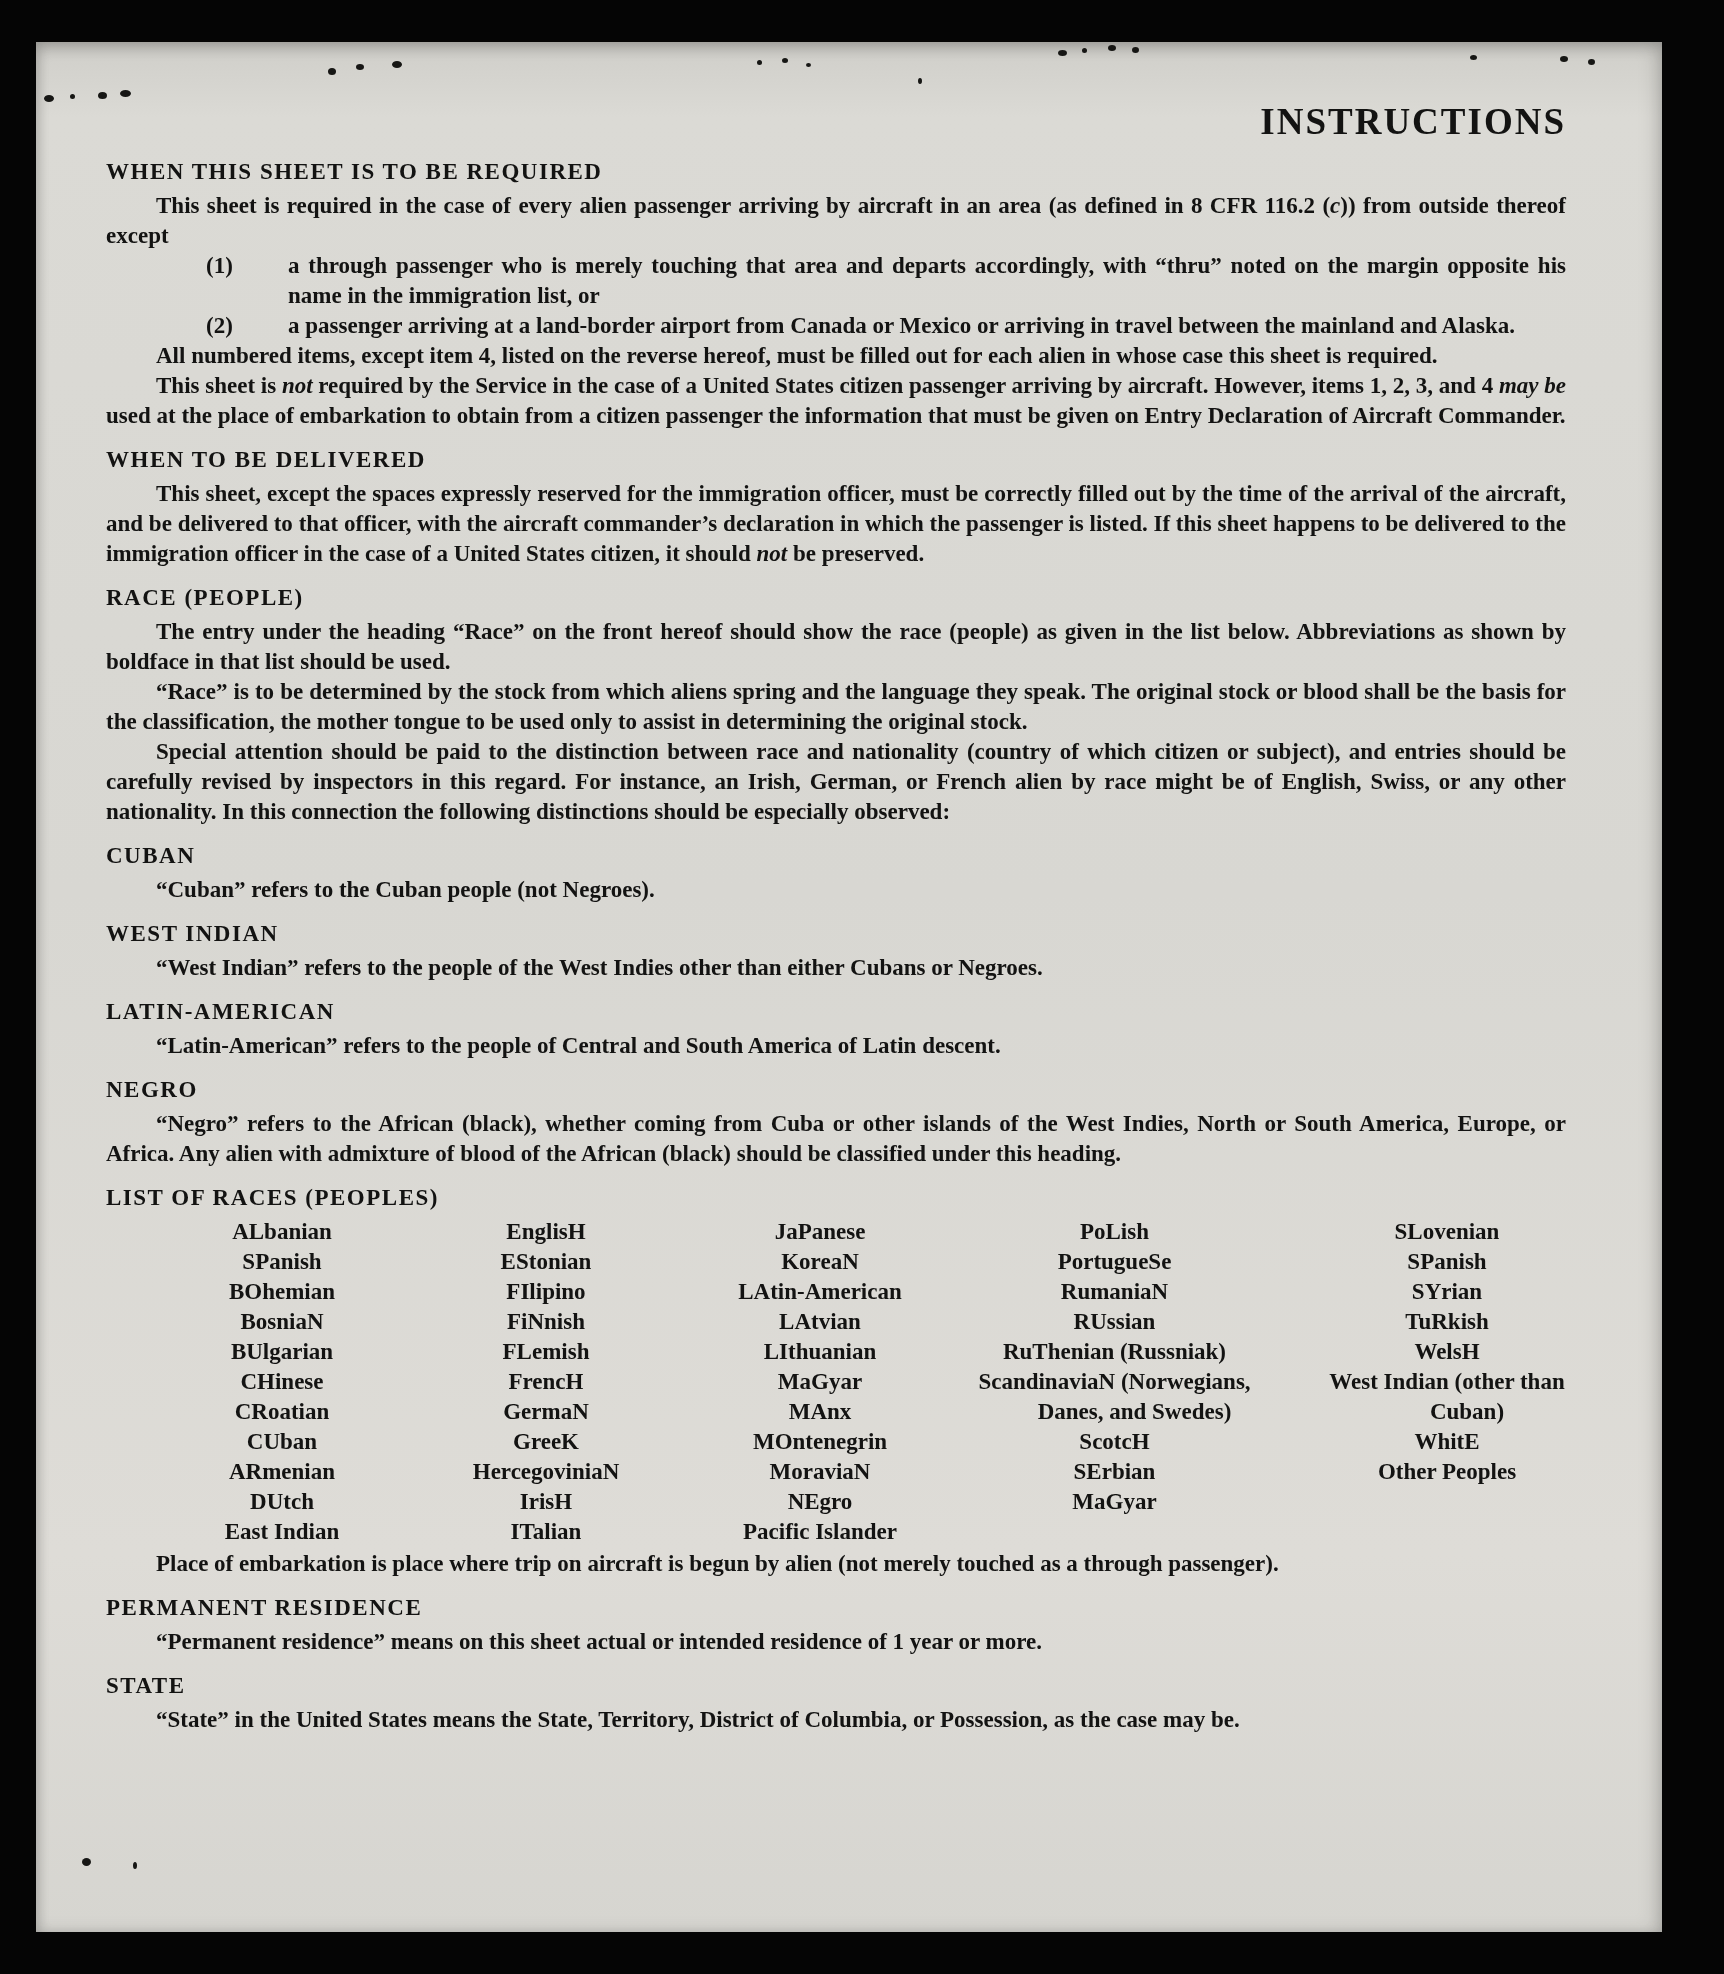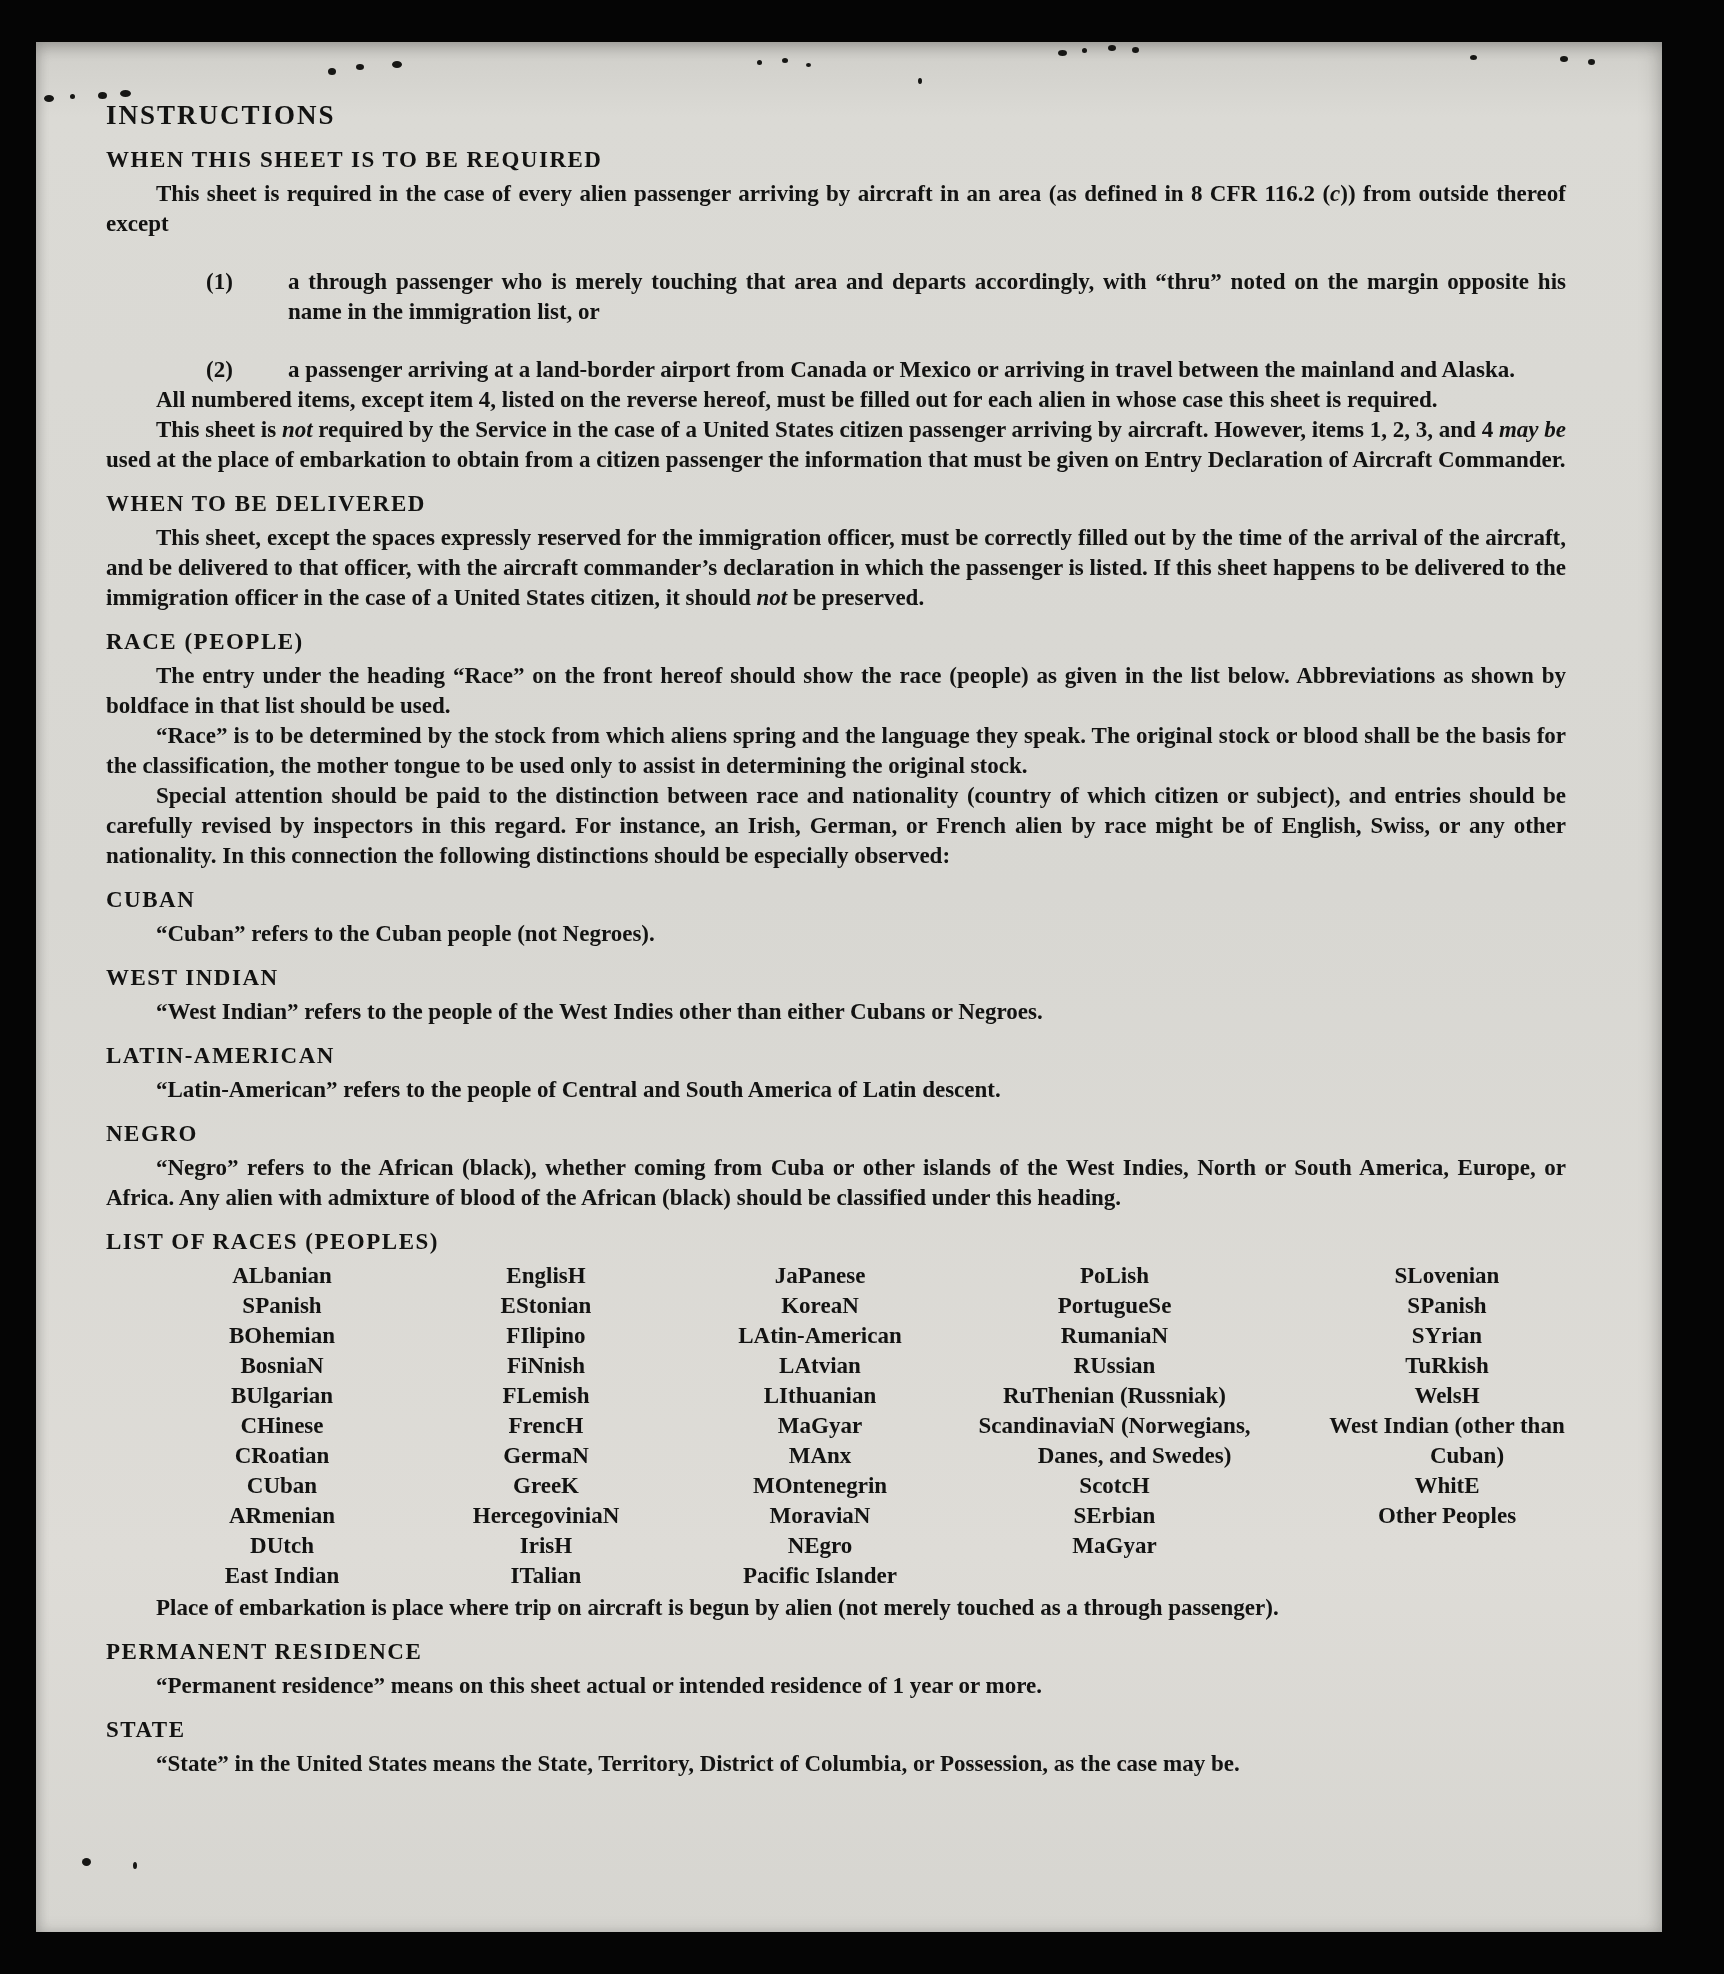--- a/index.html
+++ b/index.html
@@ -3,27 +3,27 @@
 <meta charset="utf-8">
 <style>
   html,body{margin:0;padding:0;background:#000;}
   .stage{position:relative;width:1724px;height:1974px;background:#050505;overflow:hidden;
          font-family:"Liberation Serif",serif;}
   .paper{position:absolute;left:36px;top:42px;width:1626px;height:1890px;
          background:linear-gradient(180deg,#cfcec9 0%,#dbdad5 4%,#d8d7d2 45%,#dedcd7 80%,#d6d5d0 100%);
          box-shadow:inset 0 6px 14px rgba(0,0,0,.18), inset -8px 0 18px rgba(0,0,0,.10), inset 6px 0 10px rgba(0,0,0,.06);
          box-sizing:border-box;padding:58px 96px 0 70px;color:#131312;}
   .paper *{font-weight:700;}
-  h1{font-size:27px;text-align:left;letter-spacing:2px;margin:0 0 10px 0;}
+  h1{font-size:37px;text-align:right;letter-spacing:2px;margin:0 0 10px 0;}
   h2{font-size:23px;text-align:left;letter-spacing:1.5px;margin:16px 0 6px 0;}
   p{font-size:23px;line-height:30px;margin:0;}
   .j{text-align:justify;}
   .ind{text-indent:50px;font-family:Liberation Serif, serif;}
   i{font-style:italic;}
-  .num-item{font-size:23px;line-height:30px;padding-left:182px;text-indent:-82px;text-align:justify;margin-top:28px;}
+  .num-item{font-size:23px;line-height:30px;padding-left:182px;text-indent:-82px;text-align:justify;}
   .num{display:inline-block;width:82px;text-indent:0;}
   .races{display:flex;padding-left:47px;margin:4px 0 2px 0;}
   .race-col{font-size:23px;line-height:30px;box-sizing:border-box;}
   .c1{width:258px;} .c2{width:270px;} .c3{width:278px;} .c4{width:369px;padding-right:58px;} .c5{width:238px;}
   .race-item{padding-left:40px;text-indent:-40px;text-align:center;}
   .speck{position:absolute;background:#161614;border-radius:50%;}
 </style>
 </head>
 <body>
 

